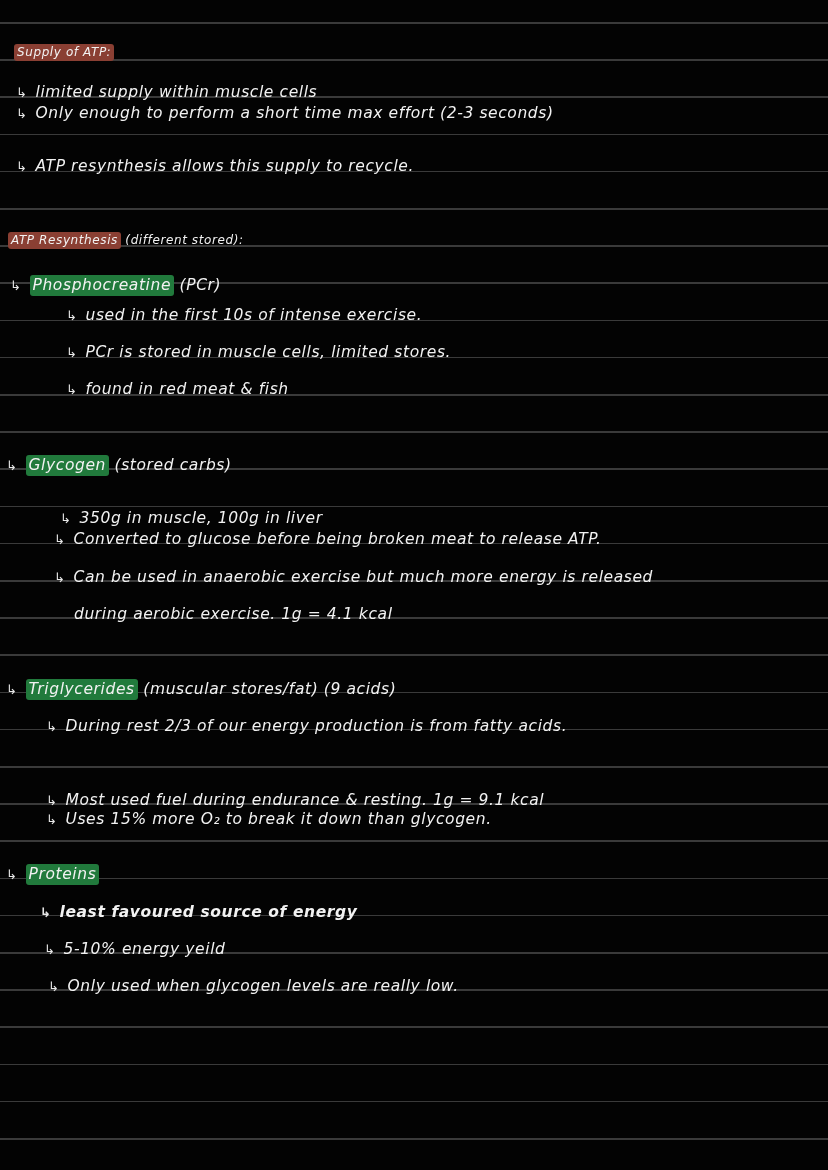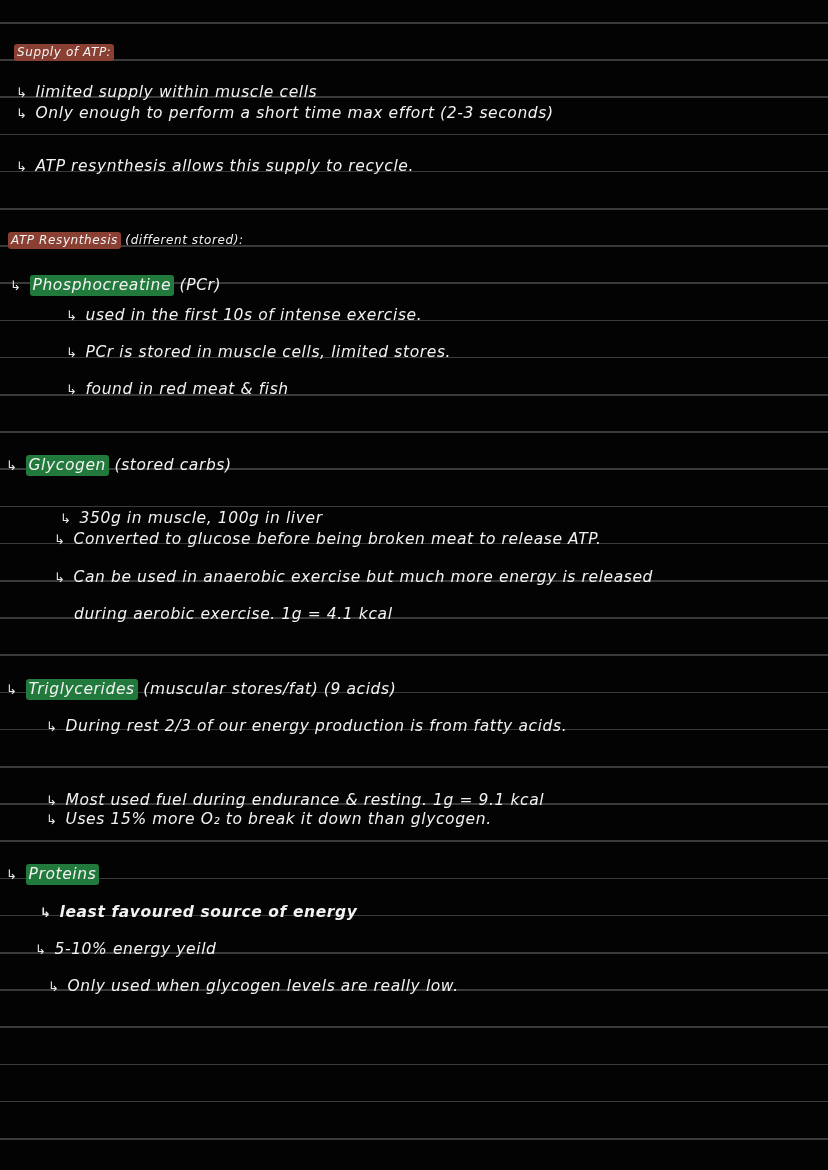--- a/index.html
+++ b/index.html
@@ -119,18 +119,18 @@
 <div class="line" style="left:46px; top:790px;">
   <span class="arrow">↳</span><span>Most used fuel during endurance &amp; resting. 1g = 9.1 kcal</span>
 </div>
 
 <div class="line" style="left:6px; top:864px;">
   <span class="arrow">↳</span><span class="hl hl-green">Proteins</span>
 </div>
 <div class="line" style="left:40px; top:902px;font-weight:bold;">
   <span class="arrow">↳</span><span>least favoured source of energy</span>
 </div>
-<div class="line" style="left:35px; top:939px;">
+<div class="line" style="left:44px; top:939px;">
   <span class="arrow">↳</span><span>5-10% energy yeild</span>
 </div>
 <div class="line" style="left:40px; top:976px;margin-left:8px;">
   <span class="arrow">↳</span><span>Only used when glycogen levels are really low.</span>
 </div>
 
 </body></html>

